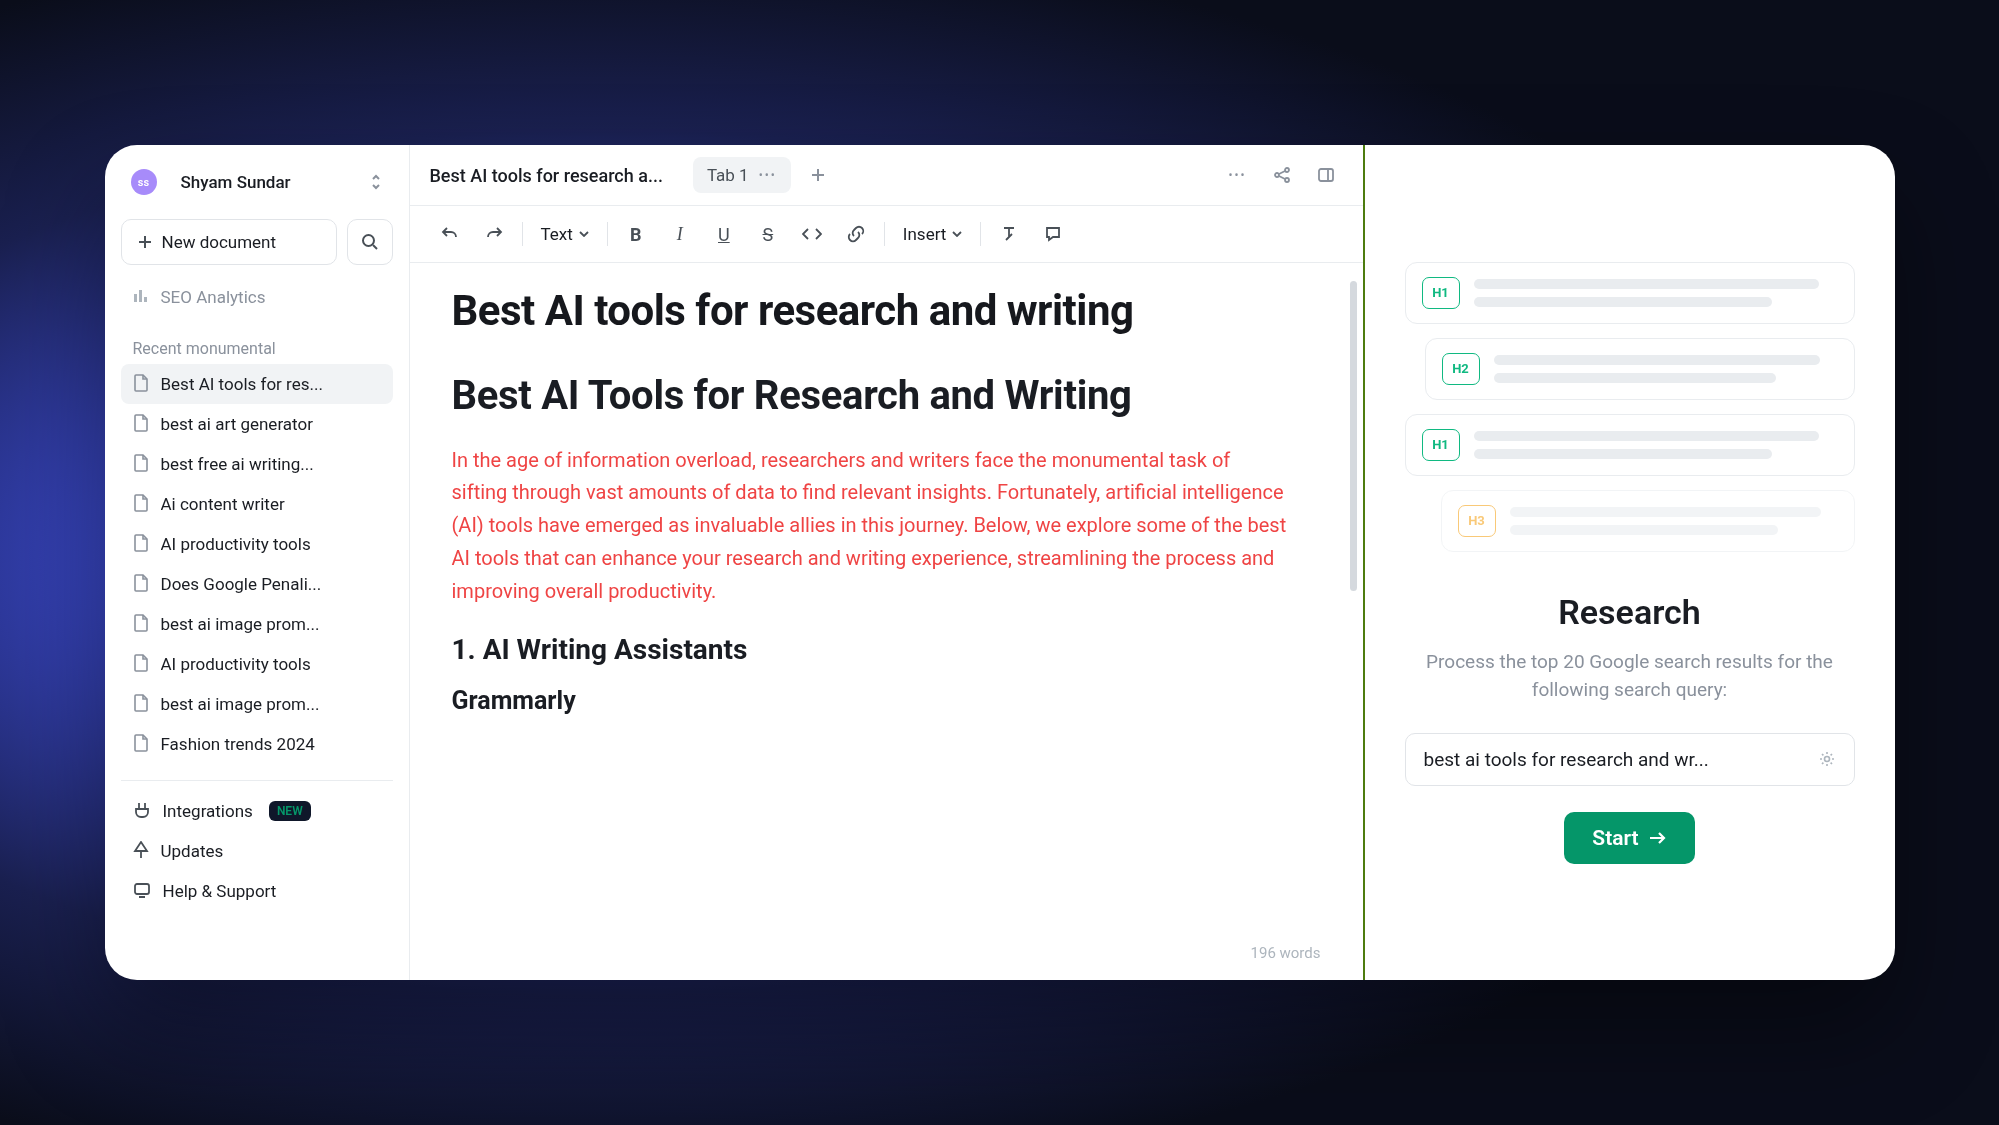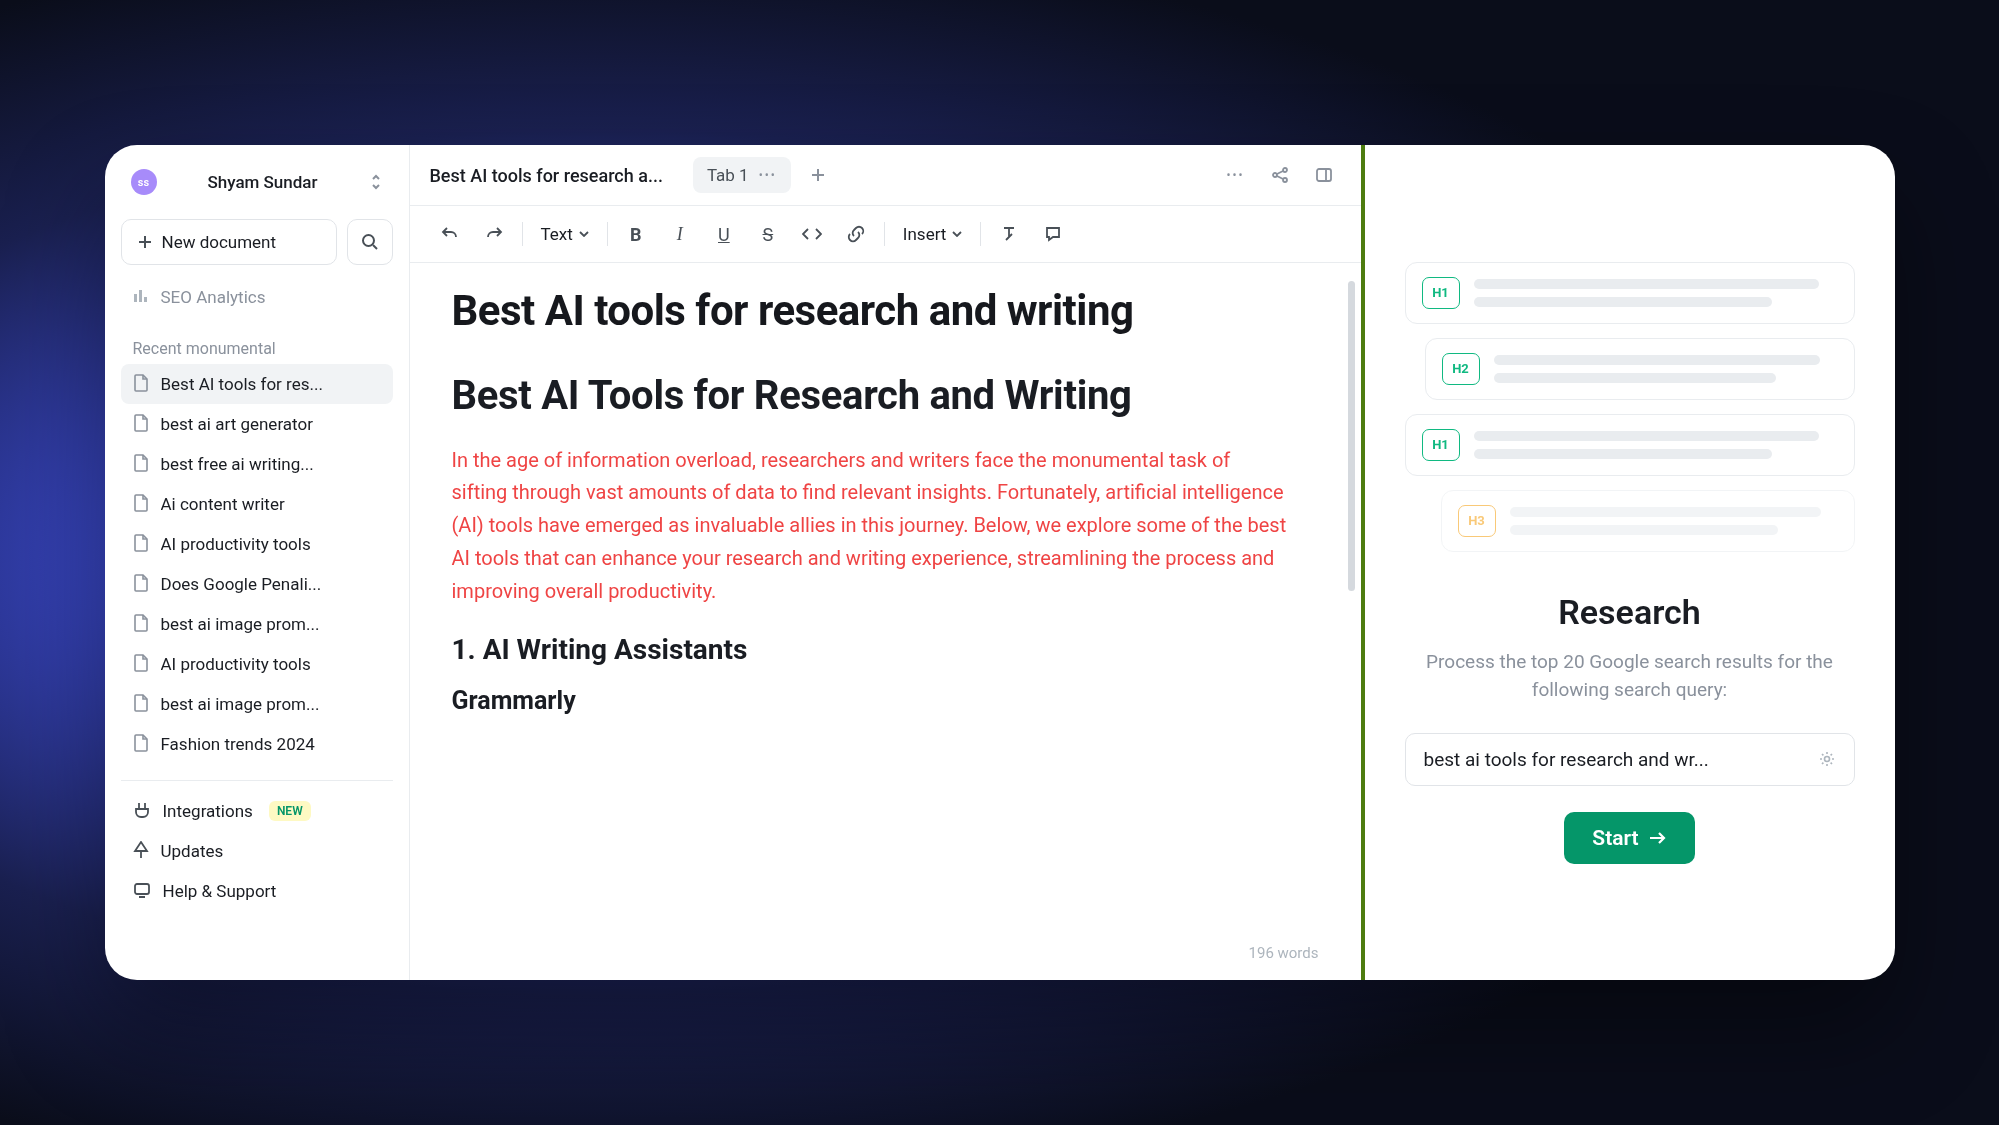--- a/index.html
+++ b/index.html
@@ -1,32 +1,32 @@
 <!DOCTYPE html>
 <html><head>
 <meta charset="utf-8">
 <style>
 * { margin:0; padding:0; box-sizing:border-box; font-family:-apple-system,BlinkMacSystemFont,"Segoe UI",Roboto,sans-serif; }
 body { width:1999px; height:1125px; background:#0a0d1a; overflow:hidden; }
 .bg { width:100%; height:100%; background:radial-gradient(ellipse 80% 70% at 30% 50%, #5b6af5 0%, #3d4cd6 25%, #1a2050 55%, #0a0d1a 80%); display:flex; align-items:center; justify-content:center; }
 .app { width:1790px; height:835px; background:#fff; border-radius:32px; display:flex; overflow:hidden; box-shadow:0 50px 100px rgba(0,0,0,.4); }
 .sidebar { width:305px; border-right:1px solid #e9ecef; display:flex; flex-direction:column; padding:18px 16px; }
-.user-row { display:flex; align-items:center; gap:12px; padding:6px 10px;text-align:center; }
+.user-row { display:flex; align-items:center; gap:24px; padding:6px 10px; }
 .avatar { width:26px; height:26px; border-radius:50%; background:#a78bfa; color:#fff; font-size:11px; font-weight:600; display:flex; align-items:center; justify-content:center; }
 .user-name { font-size:17px; color:#1a1d23; font-weight:500; flex:1; }
 .actions-row { display:flex; gap:10px; margin-top:18px; }
 .new-doc-btn { flex:1; display:flex; align-items:center; gap:10px; padding:10px 16px; border:1px solid #e1e4e8; border-radius:10px; font-size:17px; color:#1a1d23; background:#fff; cursor:pointer; }
 .search-btn { width:46px; height:46px; border:1px solid #e1e4e8; border-radius:10px; display:flex; align-items:center; justify-content:center; background:#fff; cursor:pointer; }
 .section-label { font-size:16px; color:#8a919c; margin:22px 12px 6px; }
 .nav-item { display:flex; align-items:flex-start; gap:12px; padding:10px 12px; font-size:17px; color:#1a1d23; border-radius:8px; cursor:pointer; white-space:nowrap; overflow:hidden; text-overflow:ellipsis; }
 .nav-item.active { background:#f1f3f5; }
 .nav-item.clipped { color:#8a919c; margin-top:12px; }
 .footer-items { margin-top:16px; border-top:1px solid #e9ecef; padding-top:10px; }
-.badge-new { background:#fef9c3; color:#059669; font-size:12px; font-weight:600; padding:3px 8px; border-radius:6px; margin-left:4px; }
-.main { flex:1; display:flex; flex-direction:column; border-right:4px solid #4d7c0f; }
+.badge-new { background:#0f172a; color:#059669; font-size:12px; font-weight:600; padding:3px 8px; border-radius:6px; margin-left:4px; }
+.main { flex:1; display:flex; flex-direction:column; border-right:2px solid #4d7c0f; }
 .tab-bar { display:flex; align-items:center; padding:12px 20px; gap:10px; }
 .doc-title-tab { font-size:18px; color:#1a1d23; font-weight:500; max-width:270px; white-space:nowrap; overflow:hidden; text-overflow:ellipsis; margin-right:20px; }
 .tab { display:flex; align-items:center; gap:10px; padding:8px 14px; background:#f1f3f5; border-radius:8px; font-size:17px; color:#495057; }
 .tab-more { color:#8a919c; letter-spacing:2px; font-size:12px; }
 .tab-bar-spacer { flex:1; }
 .icon-btn { width:34px; height:34px; display:flex; align-items:center; justify-content:center; color:#8a919c; cursor:pointer; border-radius:6px; }
 .toolbar { display:flex; align-items:center; padding:8px 20px; gap:4px; border-bottom:1px solid #e9ecef; border-top:1px solid #e9ecef; }
 .tbtn { width:40px; height:40px; display:flex; align-items:center; justify-content:center; color:#495057; cursor:pointer; border-radius:6px; font-size:18px; }
 .tdiv { width:1px; height:24px; background:#e1e4e8; margin:0 4px; }
 .tdrop { display:flex; align-items:center; gap:6px; padding:8px 10px; font-size:17px; color:#1a1d23; cursor:pointer; border-radius:6px; }

